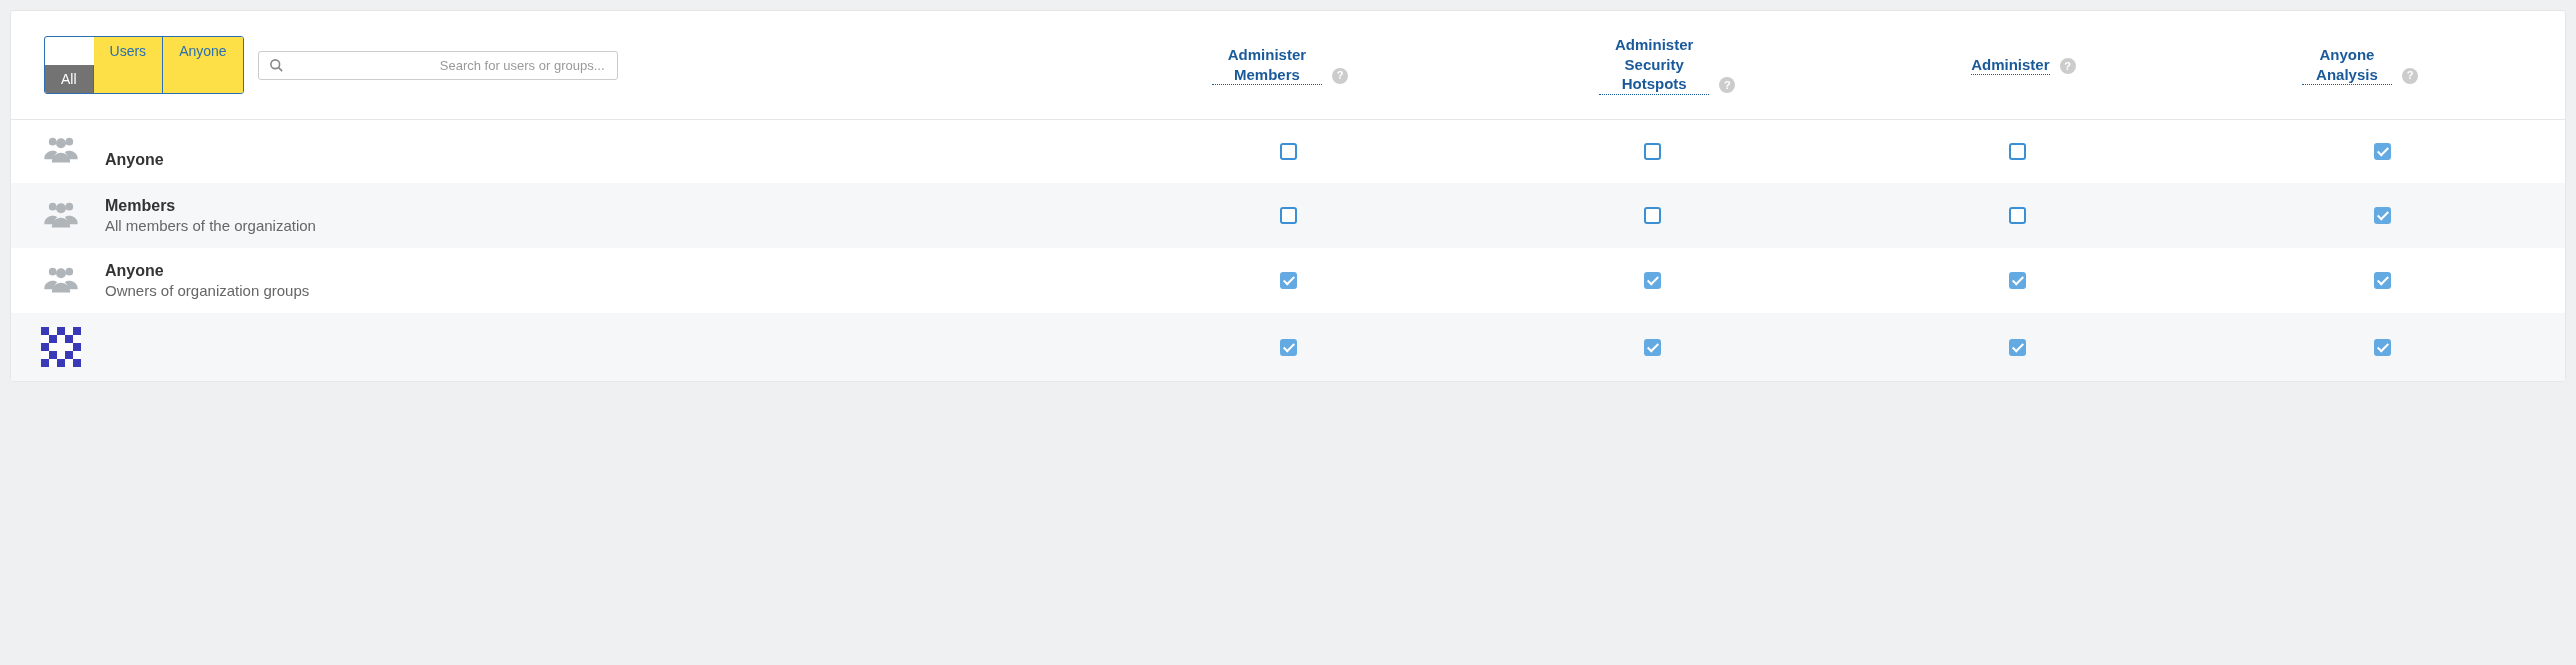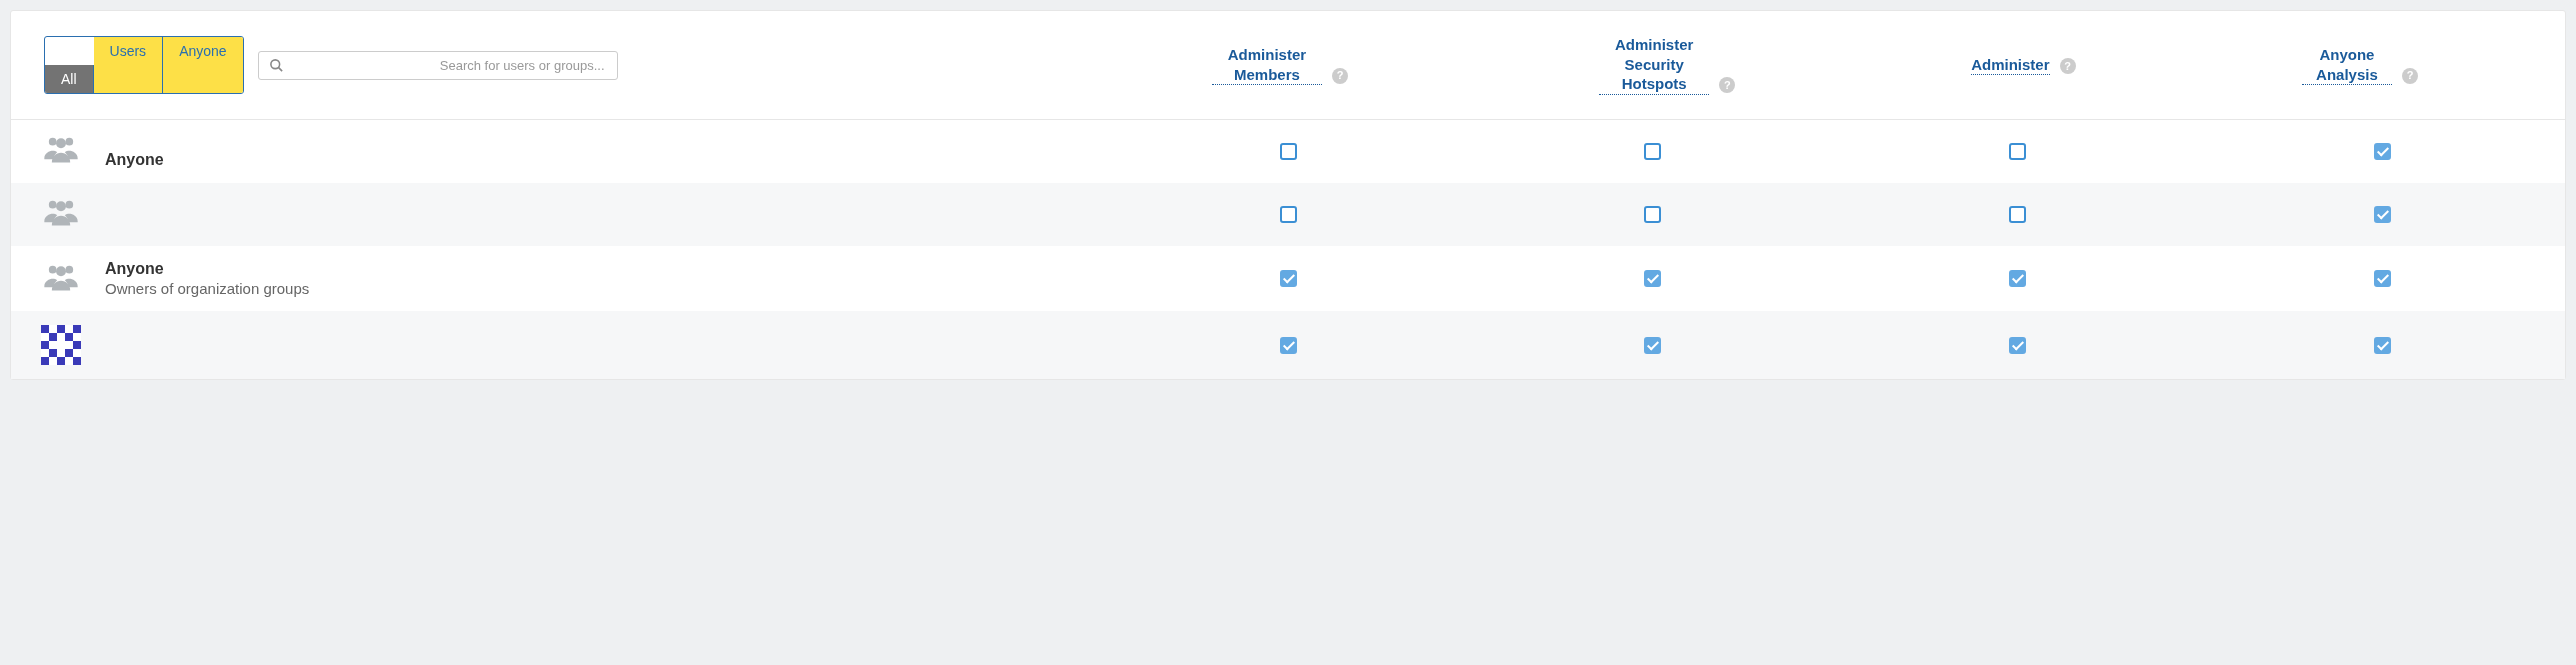--- a/index.html
+++ b/index.html
@@ -225,20 +225,24 @@
           <span class="entity-icon">
             <svg viewBox="0 0 24 18" width="40" height="32" fill="#b0b5b9">
                   <circle cx="7" cy="4" r="2.3"></circle>
                   <circle cx="12" cy="5" r="3"></circle>
                   <circle cx="17" cy="4" r="2.3"></circle>
                   <path d="M2 14c0-3 3-4.5 5-4.5 1 0 2 .3 2.7.8-1.2 1-2 2.5-2 4.2H2z"></path>
                   <path d="M22 14c0-3-3-4.5-5-4.5-1 0-2 .3-2.7.8 1.2 1 2 2.5 2 4.2H22z"></path>
                   <path d="M6.5 16.5c0-3.5 2.5-5.8 5.5-5.8s5.5 2.3 5.5 5.8H6.5z"></path>
                 </svg>
           </span>
+          <div>
+            <div class="entity-name">Members</div>
+            <div class="entity-desc">All members of the organization</div>
+          </div>
         </div>
       </td>
       <td class="check-cell"><span class="checkbox"></span></td>
       <td class="check-cell"><span class="checkbox"></span></td>
       <td class="check-cell"><span class="checkbox"></span></td>
       <td class="check-cell"><span class="checkbox checked"></span></td>
     </tr>
 
     <tr class="perm-row">
       <td class="entity-cell">

